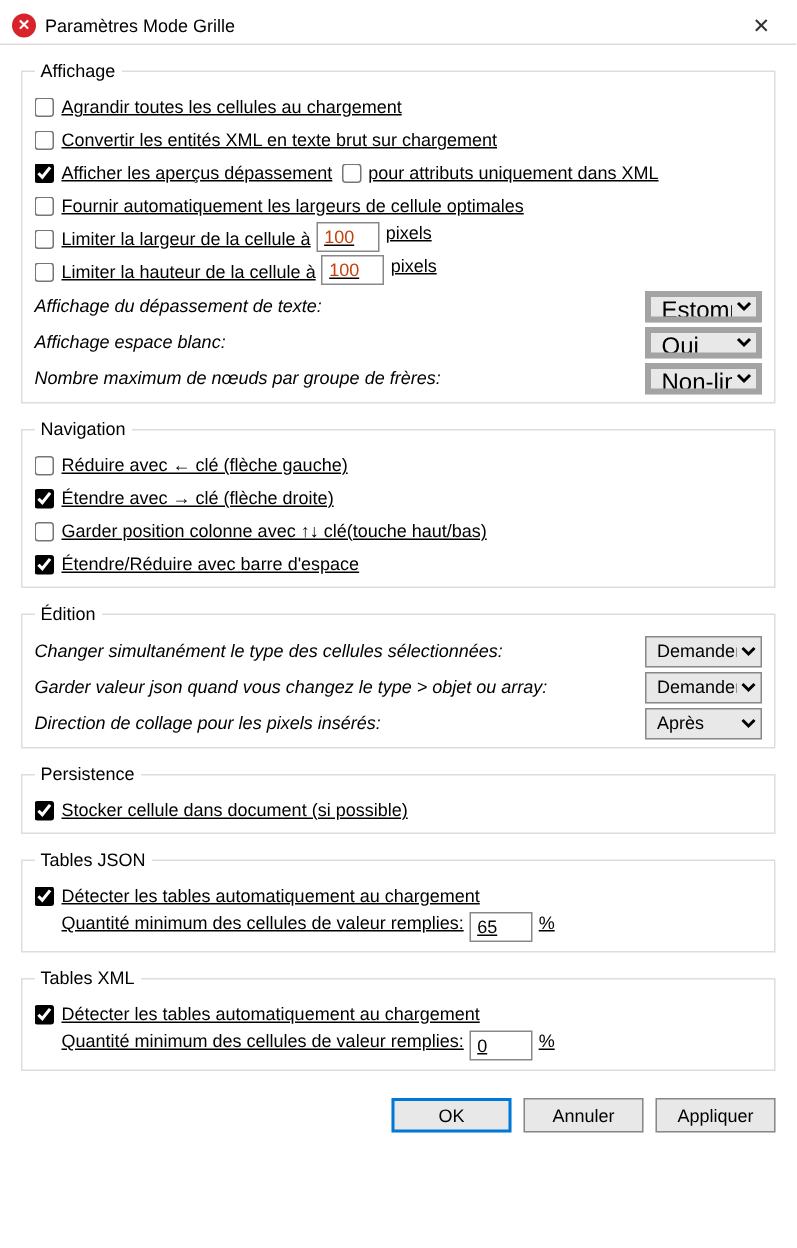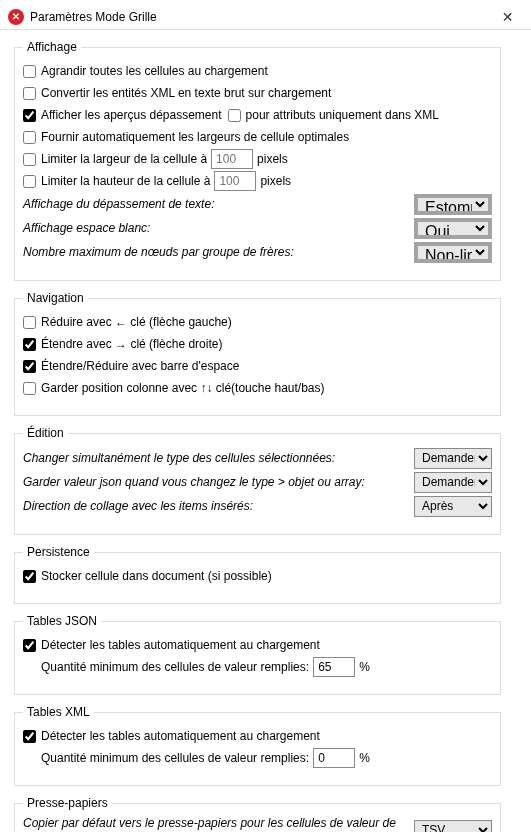--- a/index.html
+++ b/index.html
@@ -42,51 +42,51 @@
     width: 45px; height: 28px;
     display: flex; align-items: center; justify-content: center;
     font-size: 14px;
     color: #333;
   }
   .content {
     padding: 10px 14px 0 14px;
   }
   fieldset {
     border: 1px solid #ddd;
-    margin: 0 16px 10px 0;
-    padding: 6px 8px 16px 8px;
+    margin: 0 0 10px 0;
+    padding: 6px 8px 4px 8px;
     position: relative;
   }
   legend {
     padding: 0 4px;
     color: #000;
     font-size: 12px;
   }
   .row {
     display: flex;
-    align-items: center;
     min-height: 22px;
     gap: 4px;
+    text-decoration: underline;
   }
   .row label { white-space: nowrap; }
   input[type="checkbox"] {
     width: 13px; height: 13px;
     margin: 0 5px 0 0;
     accent-color: #000;
   }
   input[type="text"].num {
     width: 42px;
     height: 20px;
     border: 1px solid #888;
     padding: 0 4px;
     font-size: 12px;
   }
   input[type="text"].num:disabled {
     background: #fff;
-    color: #737373;
+    color: #c2410c;
   }
   .labeled-row {
     display: flex;
     align-items: center;
     min-height: 24px;
   }
   .labeled-row .lbl { flex: 1; font-style: italic; }
   select.combo {
     width: 78px;
     height: 21px;
@@ -217,44 +217,44 @@
         </label>
       </div>
     <div class="row">
         <label class="chk">
           <input type="checkbox" checked="" style="">
           <span>Étendre avec → clé (flèche droite)</span>
         </label>
       </div>
     <div class="row">
         <label class="chk">
-          <input type="checkbox" checked="" style="">
-          <span>Étendre/Réduire avec barre d'espace</span>
-        </label>
-      </div>
-    <div class="row">
-        <label class="chk">
           <input type="checkbox" style="">
           <span>Garder position colonne avec ↑↓ clé(touche haut/bas)</span>
         </label>
       </div>
+    <div class="row">
+        <label class="chk">
+          <input type="checkbox" checked="" style="">
+          <span>Étendre/Réduire avec barre d'espace</span>
+        </label>
+      </div>
   </fieldset>
 
   <fieldset>
     <legend>Édition</legend>
     <div class="labeled-row">
       <span class="lbl">Changer simultanément le type des cellules sélectionnées:</span>
       <select class="combo-wide"><option>Demander</option></select>
     </div>
     <div class="labeled-row">
       <span class="lbl">Garder valeur json quand vous changez le type &gt; objet ou array:</span>
       <select class="combo-wide"><option>Demander</option></select>
     </div>
     <div class="labeled-row">
-      <span class="lbl">Direction de collage avec les items insérés:</span>
+      <span class="lbl">Direction de collage pour les pixels insérés:</span>
       <select class="combo-wide"><option>Après</option></select>
     </div>
   </fieldset>
 
   <fieldset>
     <legend>Persistence</legend>
     <div class="row">
         <label class="chk">
           <input type="checkbox" checked="" style="">
           <span>Stocker cellule dans document (si possible)</span>
@@ -285,27 +285,20 @@
           <span>Détecter les tables automatiquement au chargement</span>
         </label>
       </div>
     <div class="row indent">
       <span>Quantité minimum des cellules de valeur remplies:</span>
       <input type="text" class="num" value="0" style="">
       <span>%</span>
     </div>
   </fieldset>
 
-  <fieldset>
-    <legend>Presse-papiers</legend>
-    <div class="labeled-row">
-      <span class="lbl">Copier par défaut vers le presse-papiers pour les cellules de valeur de table:</span>
-      <select class="combo-wide"><option>TSV</option></select>
-    </div>
-  </fieldset>
 
 </div>
 
 <div class="buttons">
   <button class="dlg default">OK</button>
   <button class="dlg">Annuler</button>
   <button class="dlg">Appliquer</button>
 </div>
 
 </body></html>

